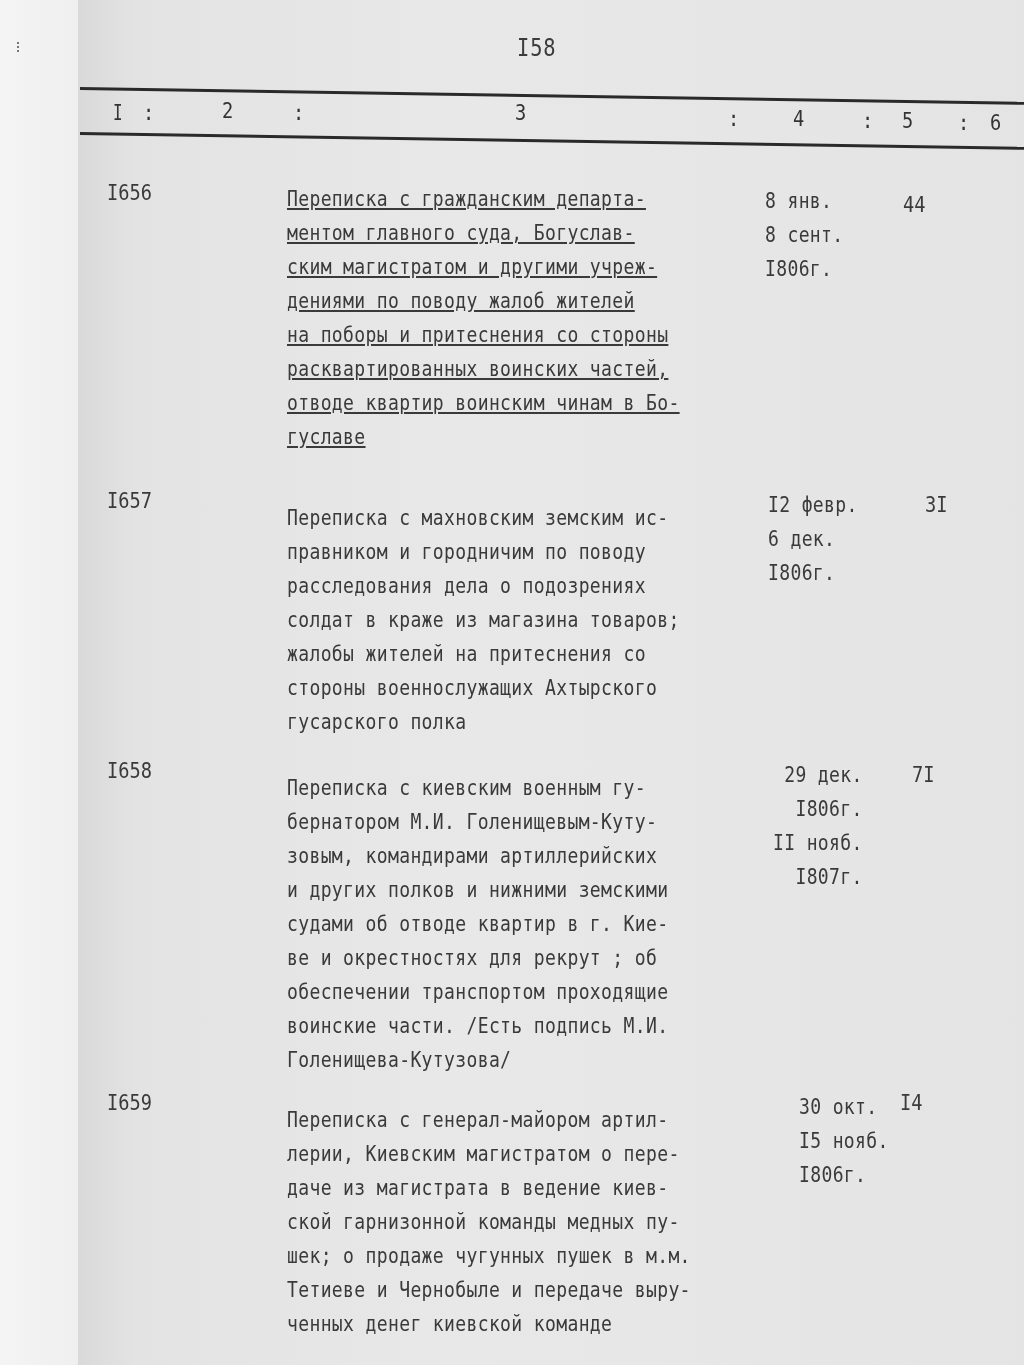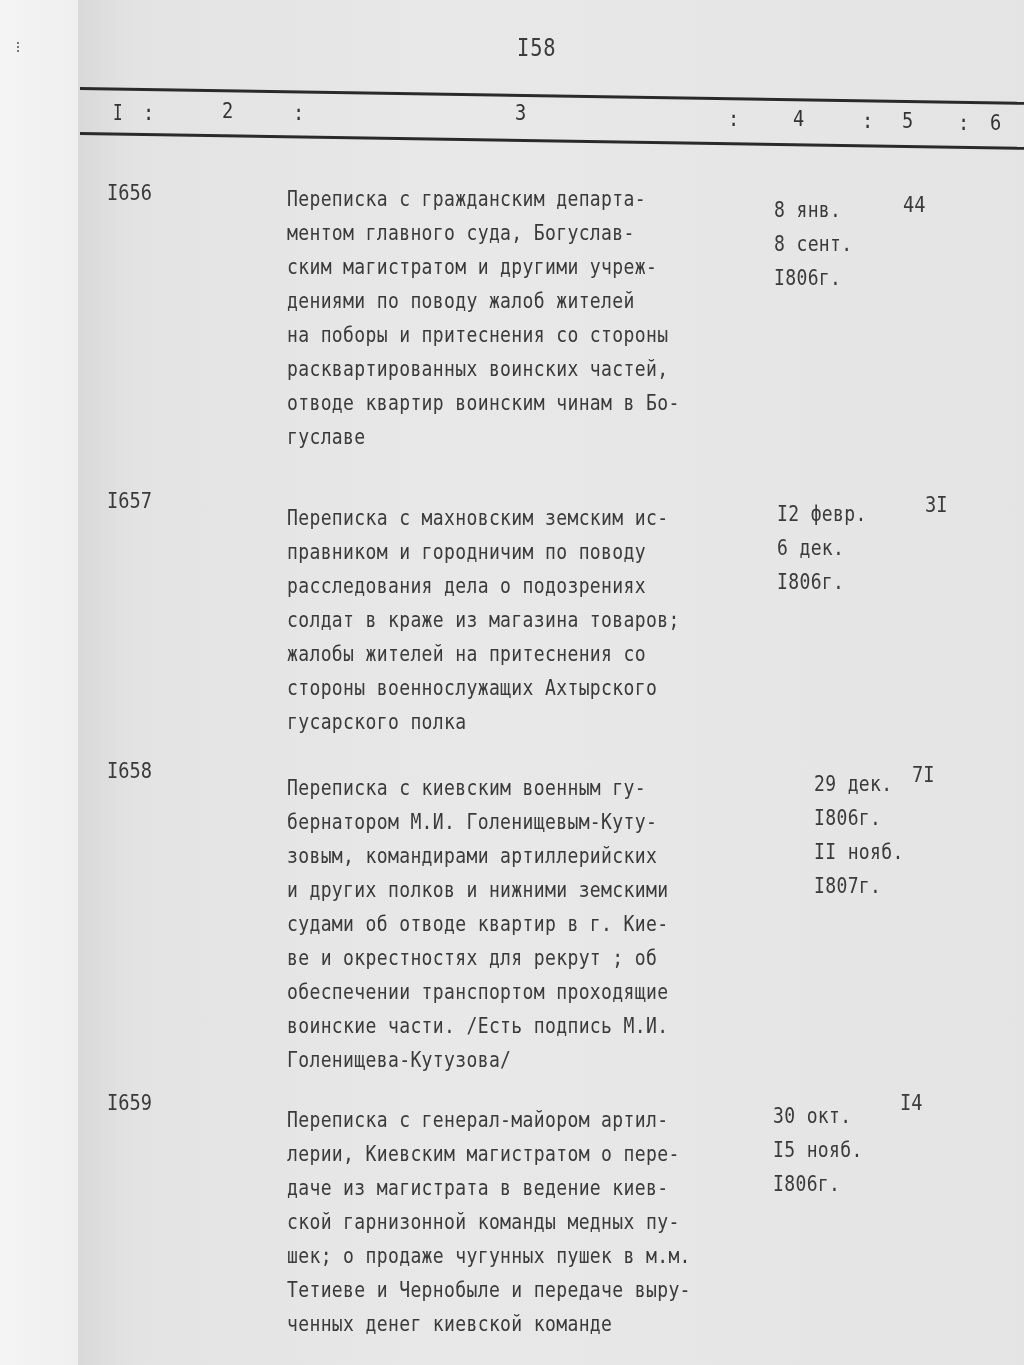--- a/index.html
+++ b/index.html
@@ -97,21 +97,21 @@
       height: 34px;
       white-space: nowrap;
       transform: scaleX(0.86);
       transform-origin: left;
       letter-spacing: 0.4px;
     }
     .entry .dates {
       position: absolute;
       left: 765px;
       top: 0;
-      margin: 9px;
+      margin: 0;
       padding: 0;
       list-style: none;
     }
     .entry .sheets {
       position: absolute;
       top: 0;
       font-size: 22px;
       transform: scaleX(0.85);
       transform-origin: left;
     }
@@ -141,21 +141,21 @@
   <span style="left:728px;top:6px;">:</span>
   <span style="left:793px;top:6px;">4</span>
   <span style="left:862px;top:8px;">:</span>
   <span style="left:902px;top:8px;">5</span>
   <span style="left:958px;top:10px;">:</span>
   <span style="left:990px;top:10px;">6</span>
 </div>
 
 <div class="entry" style="top:180px;">
   <div class="num">I656</div>
-  <ul class="desc" style="top:2px;">
+  <ul class="desc" style="top:2px;text-decoration:underline;">
     <li>Переписка с гражданским департа-</li>
     <li>ментом главного суда, Богуслав-</li>
     <li>ским магистратом и другими учреж-</li>
     <li>дениями по поводу жалоб жителей</li>
     <li>на поборы и притеснения со стороны</li>
     <li>расквартированных воинских частей,</li>
     <li>отводе квартир воинским чинам в Бо-</li>
     <li>гуславе</li>
   </ul>
   <ul class="dates" style="top:4px;">
@@ -191,39 +191,39 @@
     <li>Переписка с киевским военным гу-</li>
     <li>бернатором М.И. Голенищевым-Куту-</li>
     <li>зовым, командирами артиллерийских</li>
     <li>и других полков и нижними земскими</li>
     <li>судами об отводе квартир в г. Кие-</li>
     <li>ве и окрестностях для рекрут ; об</li>
     <li>обеспечении транспортом проходящие</li>
     <li>воинские части. /Есть подпись М.И.</li>
     <li>Голенищева-Кутузова/</li>
   </ul>
-  <ul class="dates" style="left:805px;">
+  <ul class="dates" style="left:773px;text-align:right;">
     <li>29 дек.</li>
     <li>I806г.</li>
     <li>II нояб.</li>
     <li>I807г.</li>
   </ul>
   <div class="sheets" style="left:912px;top:4px;">7I</div>
 </div>
 
 <div class="entry" style="top:1090px;">
   <div class="num">I659</div>
   <ul class="desc">
     <li>Переписка с генерал-майором артил-</li>
     <li>лерии, Киевским магистратом о пере-</li>
     <li>даче из магистрата в ведение киев-</li>
     <li>ской гарнизонной команды медных пу-</li>
     <li>шек; о продаже чугунных пушек в м.м.</li>
     <li>Тетиеве и Чернобыле и передаче выру-</li>
     <li>ченных денег киевской команде</li>
   </ul>
-  <ul class="dates" style="left:764px;">
+  <ul class="dates" style="left:799px;">
     <li>30 окт.</li>
     <li>I5 нояб.</li>
     <li>I806г.</li>
   </ul>
   <div class="sheets" style="left:900px;top:0px;">I4</div>
 </div>
 
 </body></html>

